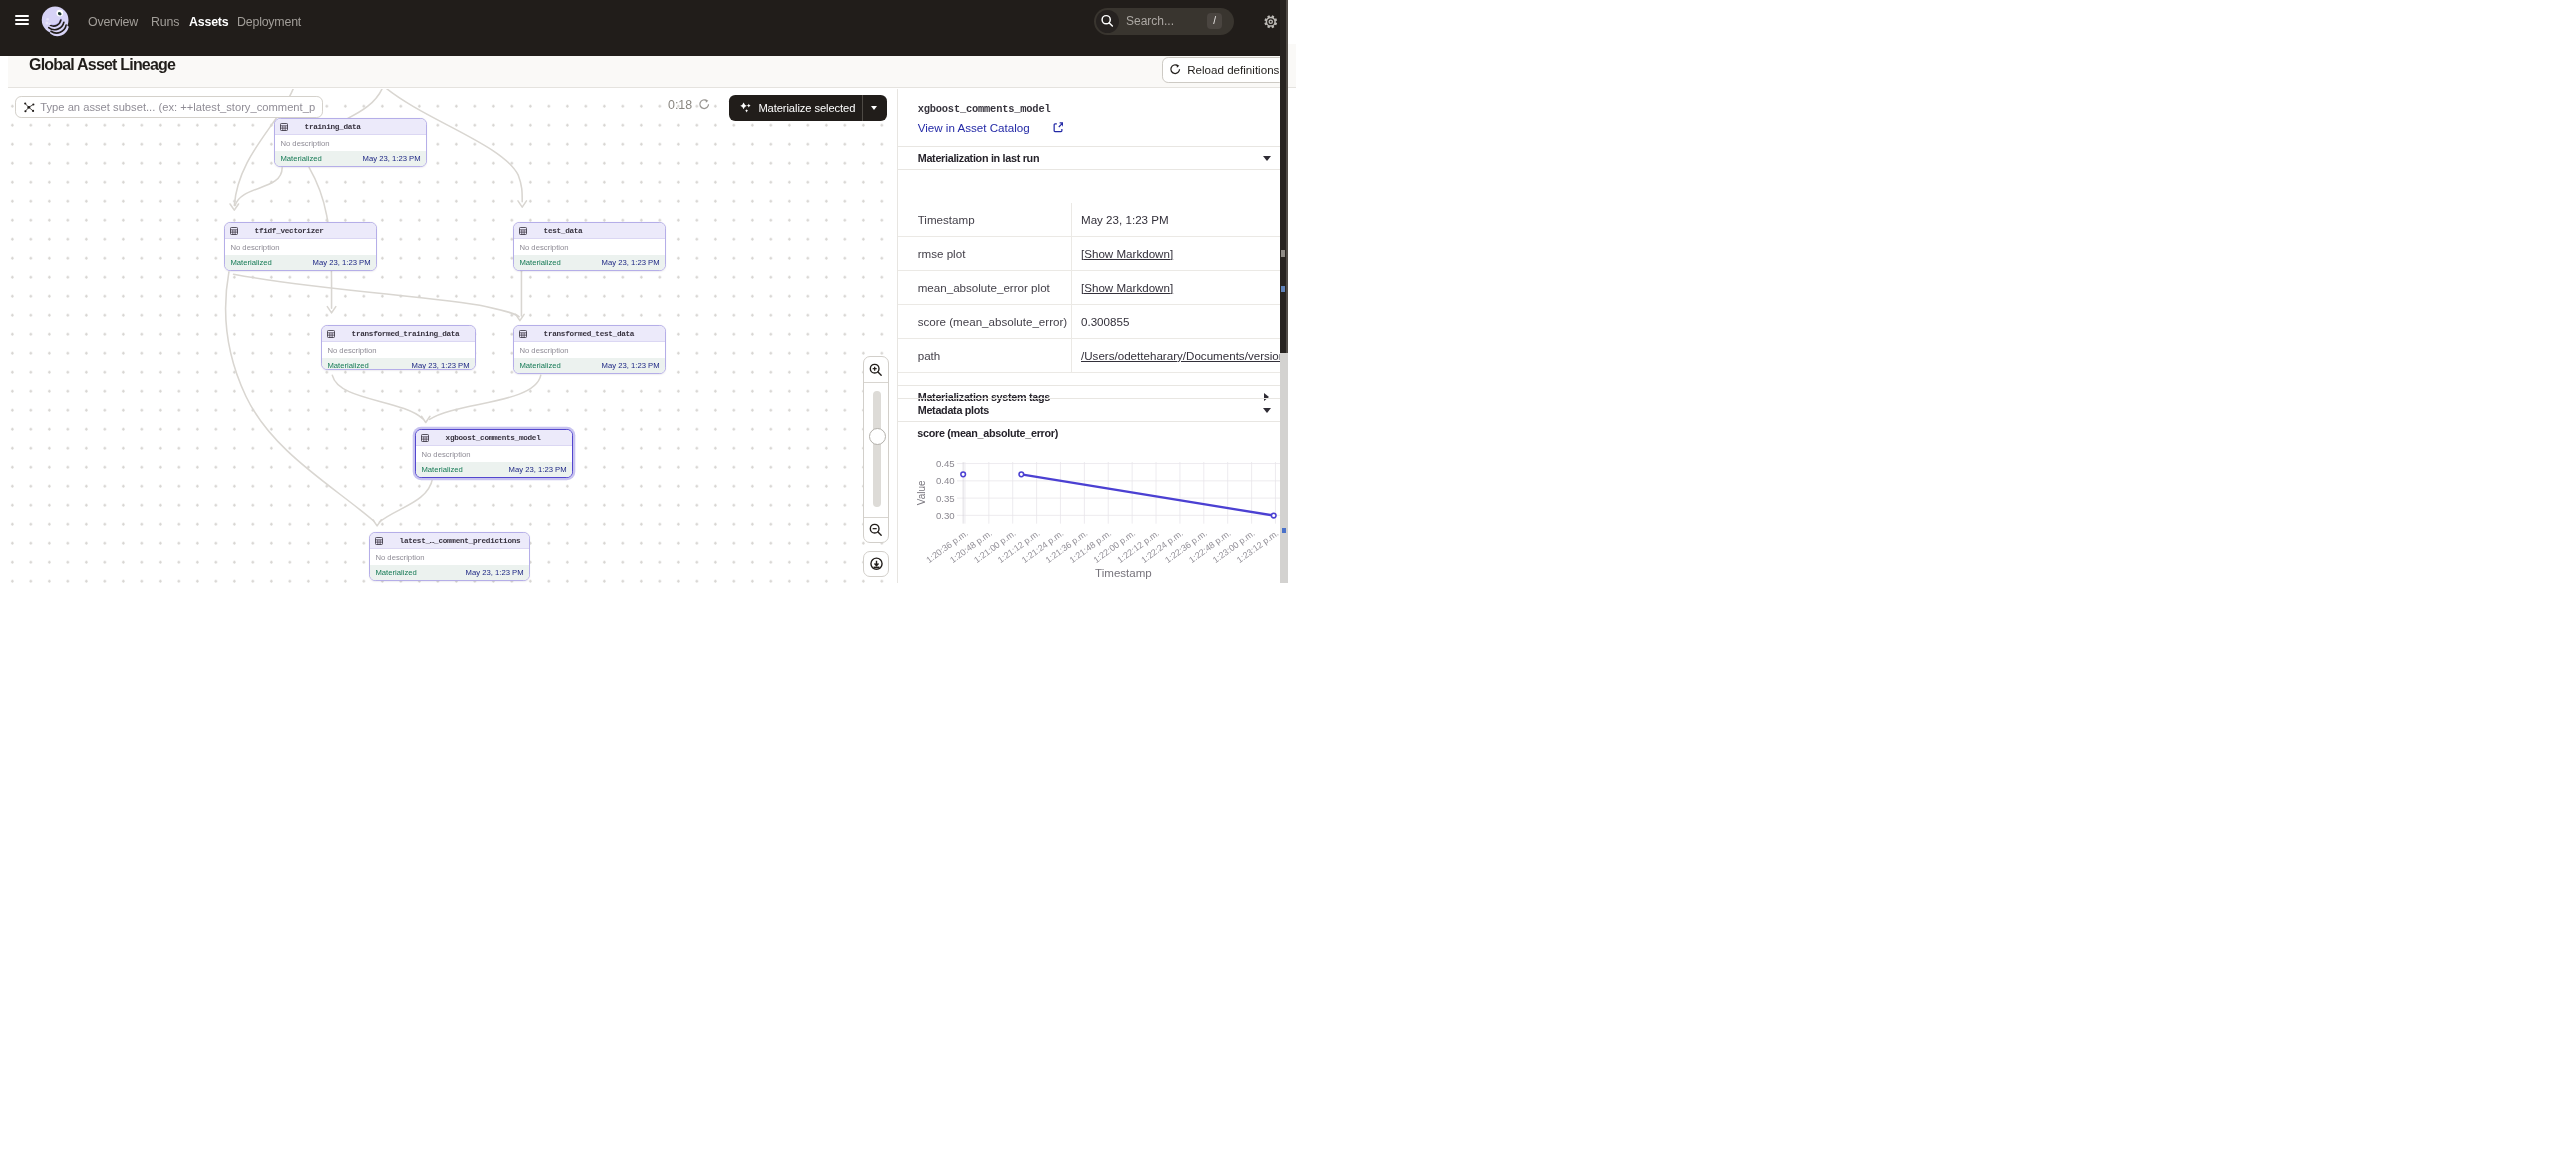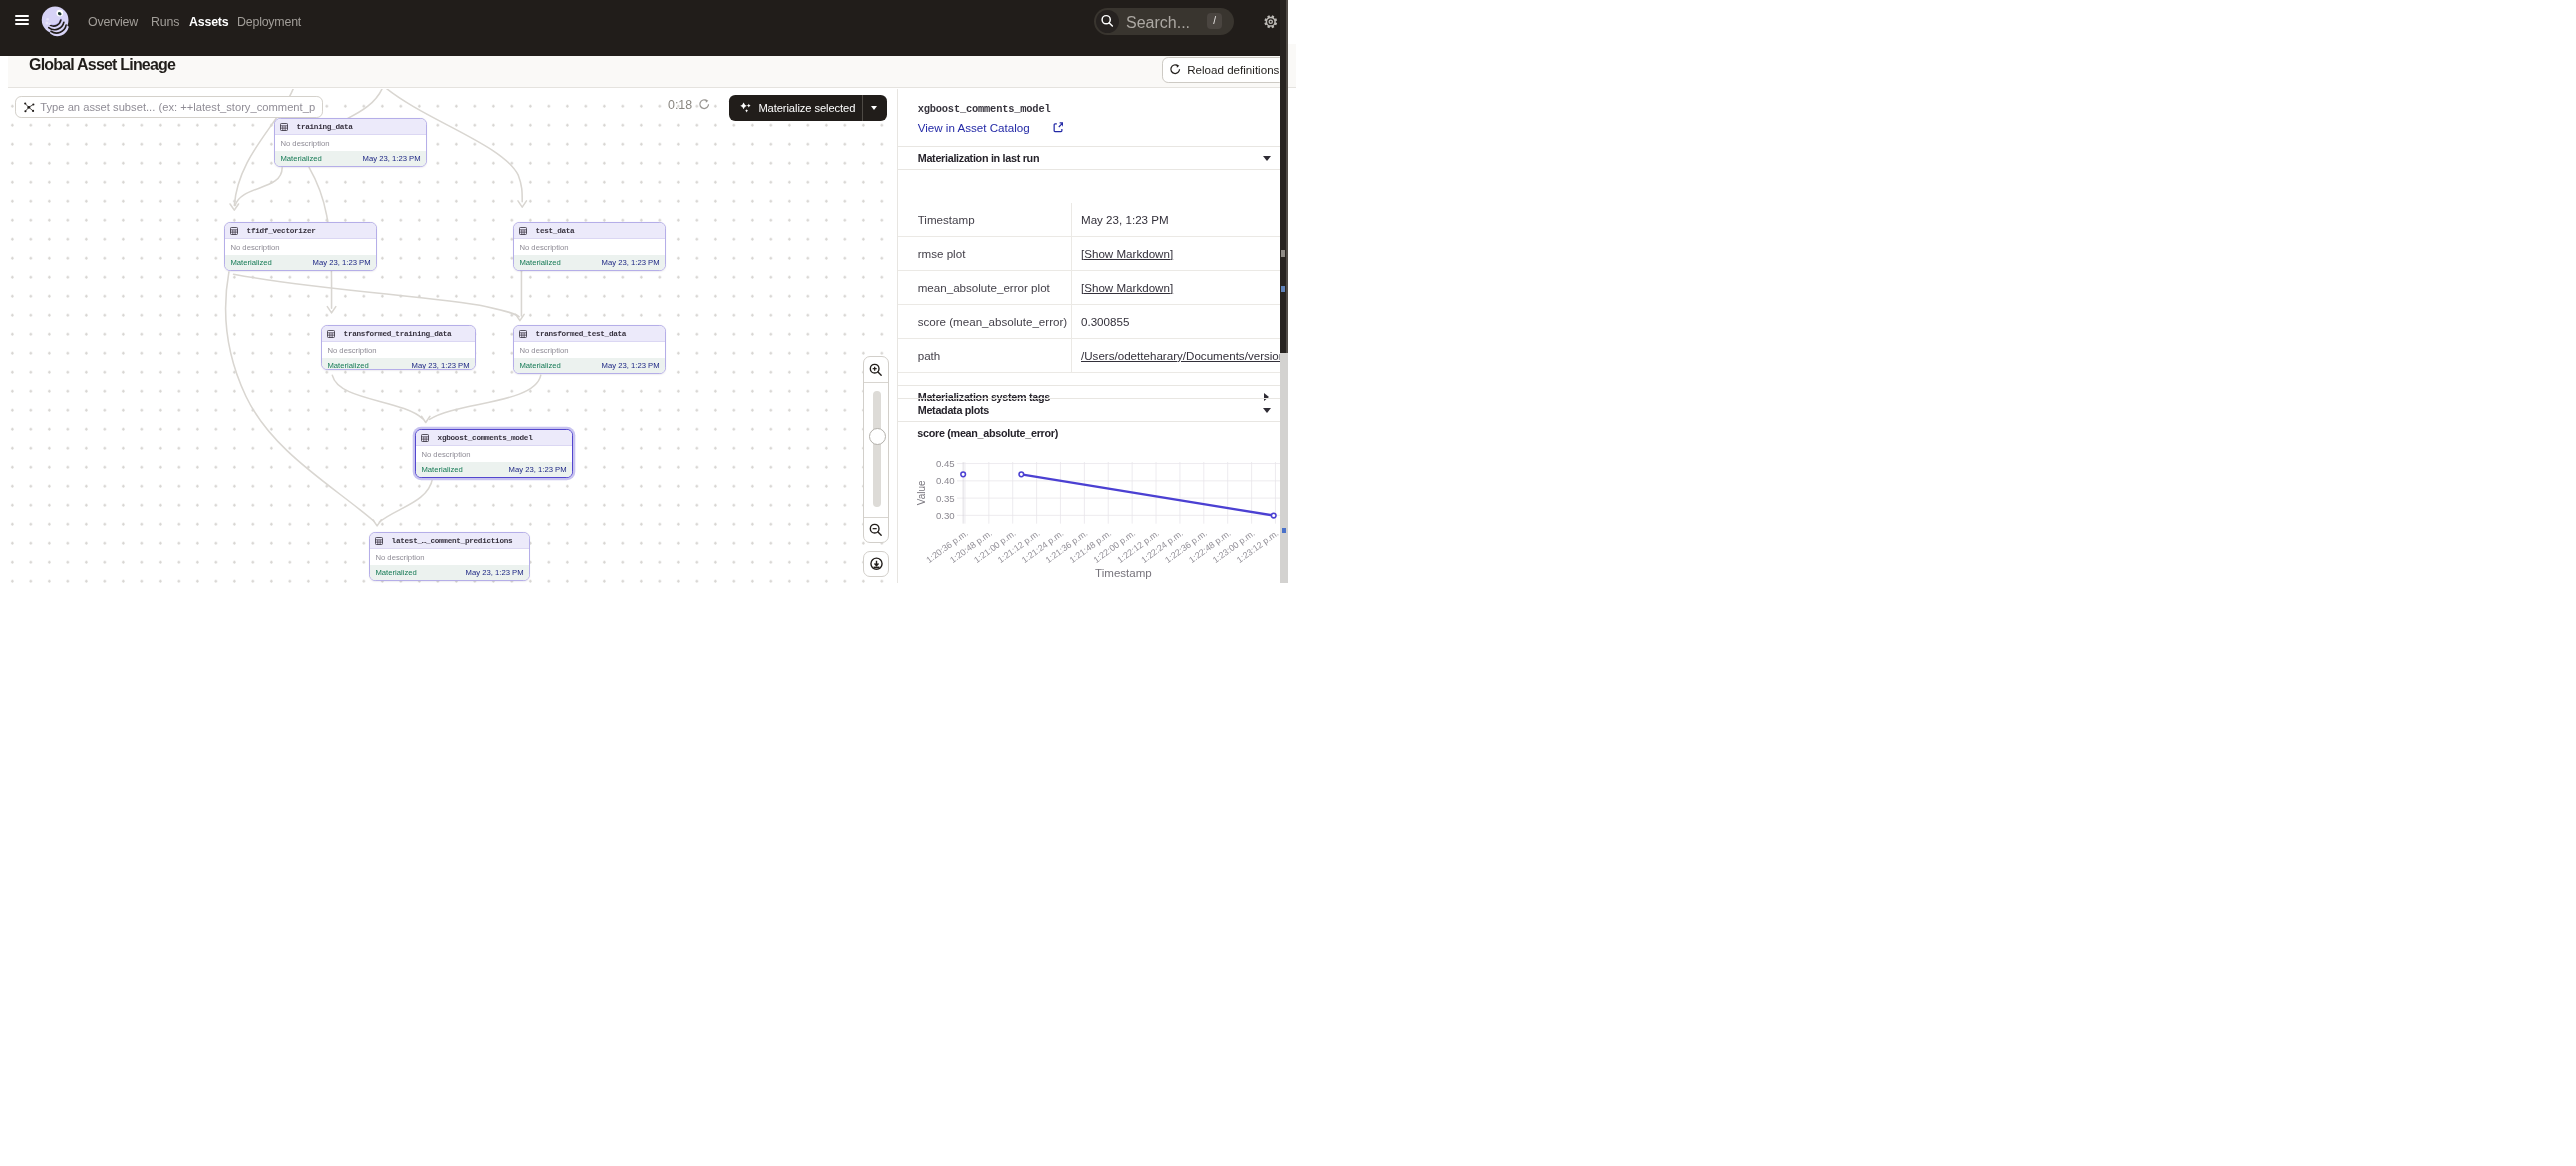--- a/index.html
+++ b/index.html
@@ -7,38 +7,38 @@
 
 
 #nav { position:absolute; left:0; top:0; width:1288px; height:56px; background:#211D1A; z-index:30; }
 #burger { position:absolute; left:14.7px; top:15px; width:14.3px; }
 #burger div { height:2.1px; background:#fff; border-radius:1.1px; margin-bottom:1.9px; }
 #logo { position:absolute; left:41px; top:6.2px; }
 .navlink { position:absolute; top:0; height:44px; line-height:44px; font-size:12.4px; color:#A19D98; letter-spacing:-0.2px; }
 .navlink.active { color:#fff; font-weight:bold; }
 #search { position:absolute; left:1094px; top:7.7px; width:140px; height:27px; background:#39352F; border-radius:13.4px; }
 #search .mag { position:absolute; left:1.9px; top:1.9px; width:23px; height:23px; border-radius:50%; background:#262220; }
-#search .ph { position:absolute; left:32px; top:6.2px; font-size:16px; color:#ACA8A3; }
+#search .ph { position:absolute; left:32px; top:6.2px; font-size:12px; color:#ACA8A3; }
 #search .slash { position:absolute; right:11.6px; top:5.6px; width:15.5px; height:15.5px; border-radius:3.9px; background:#4A4540; color:#E8E6E3; font-size:10px; text-align:center; line-height:15.5px; }
 #gear { position:absolute; left:1263px; top:14.3px; }
 
 
 #pagehead { position:absolute; left:0; top:44px; width:1288px; height:44px; background:#FAF9F7; border-bottom:0.8px solid #E5E3DF; z-index:25;margin-left:8px; }
 #pagehead h1 { position:absolute; left:21px; top:12px; font-size:16px; font-weight:bold; color:#211E1B; letter-spacing:-0.8px; }
 #reloadbtn { position:absolute; left:1154px; top:12.7px; width:124px; height:26px; background:#fff; border:0.8px solid #CDCAC4; border-radius:6.2px; font-size:11.6px; color:#211E1B; display:flex; align-items:center; justify-content:center; gap:6.2px; }
 
 
 #main { position:absolute; left:0; top:89px; width:897px; height:494px; background:#fff;
   background-image:radial-gradient(circle, #D6D4D1 1px, rgba(214,212,209,0) 1.5px);
   background-size:18.5px 19px; background-position:3.1px 7.7px; overflow:hidden; }
 #edges { position:absolute; left:0; top:0; }
 
 
 .node { position:absolute; background:#fff; border:1.2px solid #B5AEE8; border-radius:6.2px; overflow:hidden; box-shadow:0 0.8px 1.5px rgba(40,30,80,0.08); }
-.node .hd { height:16px; background:#ECEAFA; border-bottom:0.8px solid #DBD7F3; display:flex; align-items:center; padding:0 4.6px; gap:9px; }
+.node .hd { height:16px; background:#ECEAFA; border-bottom:0.8px solid #DBD7F3; display:flex; align-items:center; padding:0 4.6px; gap:17px; }
 .node .hd span { font-family:"Liberation Mono", monospace; font-size:7.7px; font-weight:bold; color:#37323F; letter-spacing:-0.3px; white-space:nowrap; }
 .node .bd { height:16px; display:flex; align-items:center; padding:0 5.4px; font-size:7.7px; color:#8F8C96; }
 .node .ft { height:15.5px; background:#ECF2EF; display:flex; align-items:center; justify-content:space-between; padding:0 5.4px; font-size:7.7px; }
 .node .ft .m { color:#157A55; }
 .node .ft .d { color:#1D2684; }
 .node.sel { border:1.5px solid #5347CE; box-shadow:0 0 0 2.3px #C8C3F0; }
 
 
 #subsetinput { position:absolute; left:14.7px; top:7px; width:308px; height:22px; background:#fff; border:0.8px solid #D4D1CB; border-radius:6.2px; display:flex; align-items:center; padding:0 7px; gap:5.4px; z-index:10; }
 #subsetinput span { font-size:11.2px; color:#908D96; white-space:nowrap; overflow:hidden; }

